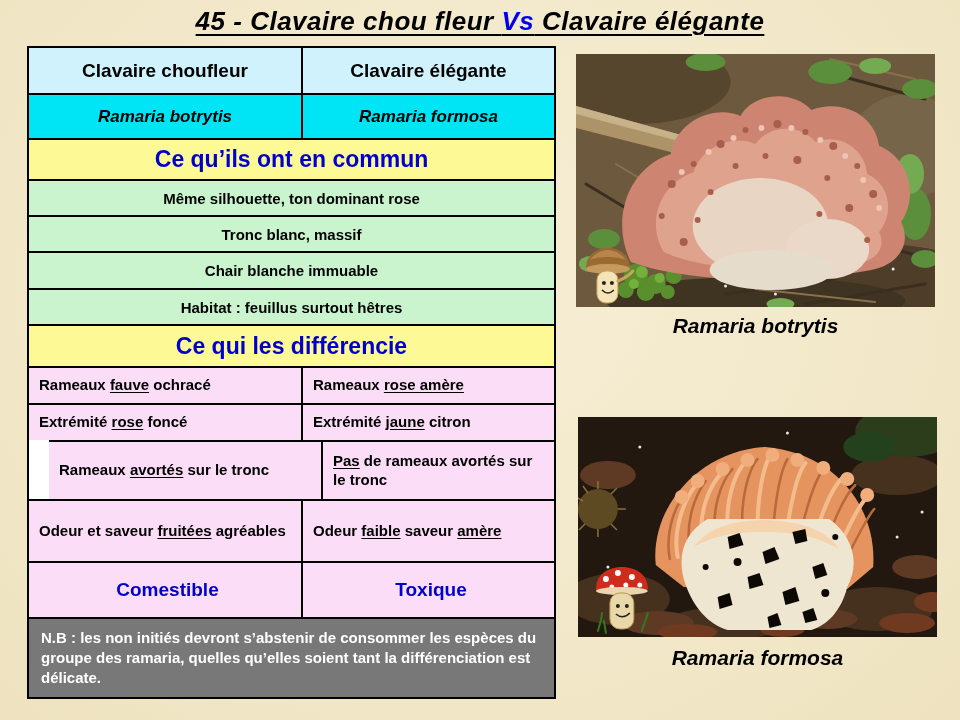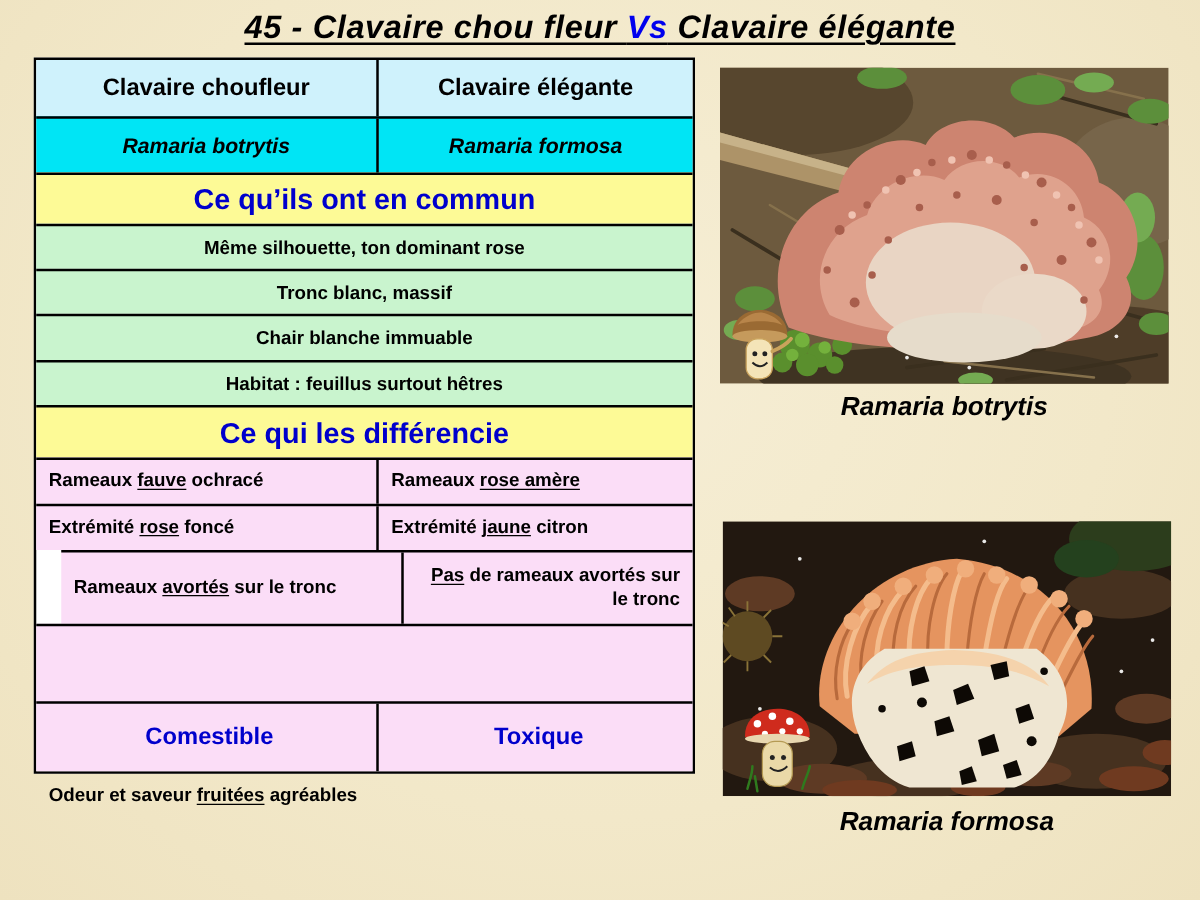--- a/index.html
+++ b/index.html
@@ -23,33 +23,33 @@
   }
   .row { display:flex; border-top:2px solid #000; align-items:stretch; }
   .row:first-child { border-top:none; }
   .cell {
     display:flex; align-items:center; justify-content:center;
     text-align:center; width:100%; padding:2px 8px;
     font-weight:bold; color:#000;
   }
   .cell.lcol { flex:0 0 272px; }
   .cell.rcol { flex:1; border-left:2px solid #000; }
-  .cell.alignleft { justify-content:flex-start; text-align:right; padding:2px 10px; }
+  .cell.alignleft { justify-content:flex-start; text-align:left; padding:2px 10px; }
 
   .r-species { height:45px; background:#CFF2FC; }
   .r-species .cell { font-size:19px; }
   .r-latin   { height:45px; background:#00E5F5; }
   .r-latin .cell { font-size:17px; font-style:italic; }
   .r-section { height:41px; background:#FDFA96; }
   .r-section .cell { font-size:23px; color:#0000CC; }
   .r-common  { height:36px; background:#C9F4CE; }
   .r-common .cell { font-size:15px; }
   .r-diff-a  { height:37px; background:#FBDDF7; }
   .r-diff-b  { height:59px; background:#FBDDF7;margin-left:20px; }
-  .r-diff-c  { height:62px; background:#FBDDF7;flex-direction:column; }
+  .r-diff-c  { height:62px; background:#FBDDF7; }
   .r-diff-a .cell, .r-diff-b .cell, .r-diff-c .cell { font-size:15px; line-height:1.25; }
   .r-verdict { height:56px; background:#FBDDF7; }
   .r-verdict .cell { font-size:19px; color:#0000CC;padding-left:13px; }
   .r-note    { min-height:80px; background:#787878; }
   .r-note .cell {
     font-size:15px; color:#fff; text-align:left; justify-content:flex-start;
     padding:8px 12px; line-height:1.35;
   }
   .u { text-decoration:underline; text-underline-offset:2px; }
 
@@ -137,20 +137,23 @@
     <div class="cell rcol alignleft">
         <span><span>Odeur </span><span class="u">faible</span><span> saveur </span><span class="u">amère</span></span>
       </div>
   </div>
 
   <div class="row r-verdict">
     <div class="cell lcol">Comestible</div>
     <div class="cell rcol">Toxique</div>
   </div>
 
+  <div class="row r-note">
+    <div class="cell">N.B : les non initiés devront s’abstenir de consommer les espèces du groupe des ramaria, quelles qu’elles soient tant la différenciation est délicate.</div>
+  </div>
 </div>
 
 <div class="photo" id="photo-botrytis">
 <svg viewBox="0 0 360 253" width="359" height="253" preserveAspectRatio="none">
   <rect width="360" height="253" fill="#6d5a3e"></rect>
   <ellipse cx="60" cy="28" rx="95" ry="42" fill="#57462e"></ellipse>
   <ellipse cx="300" cy="232" rx="120" ry="42" fill="#4e3d28"></ellipse>
   <ellipse cx="180" cy="247" rx="150" ry="24" fill="#3f3322"></ellipse>
   <ellipse cx="332" cy="92" rx="58" ry="52" fill="#77654a"></ellipse>
   <g stroke="#3a2f1e" stroke-width="3" stroke-linecap="round" fill="none">

